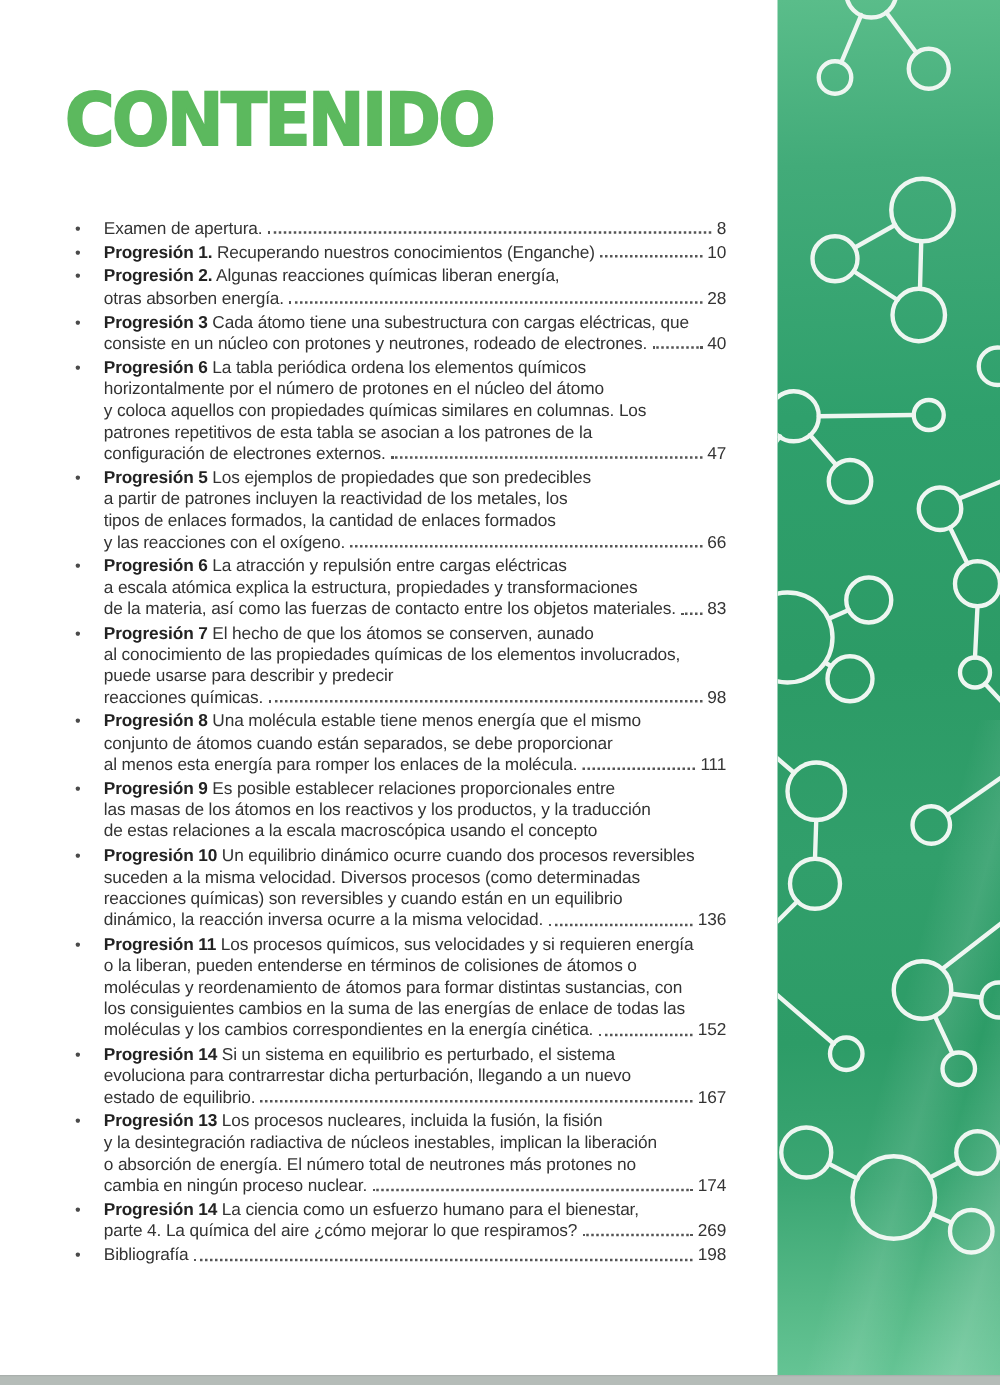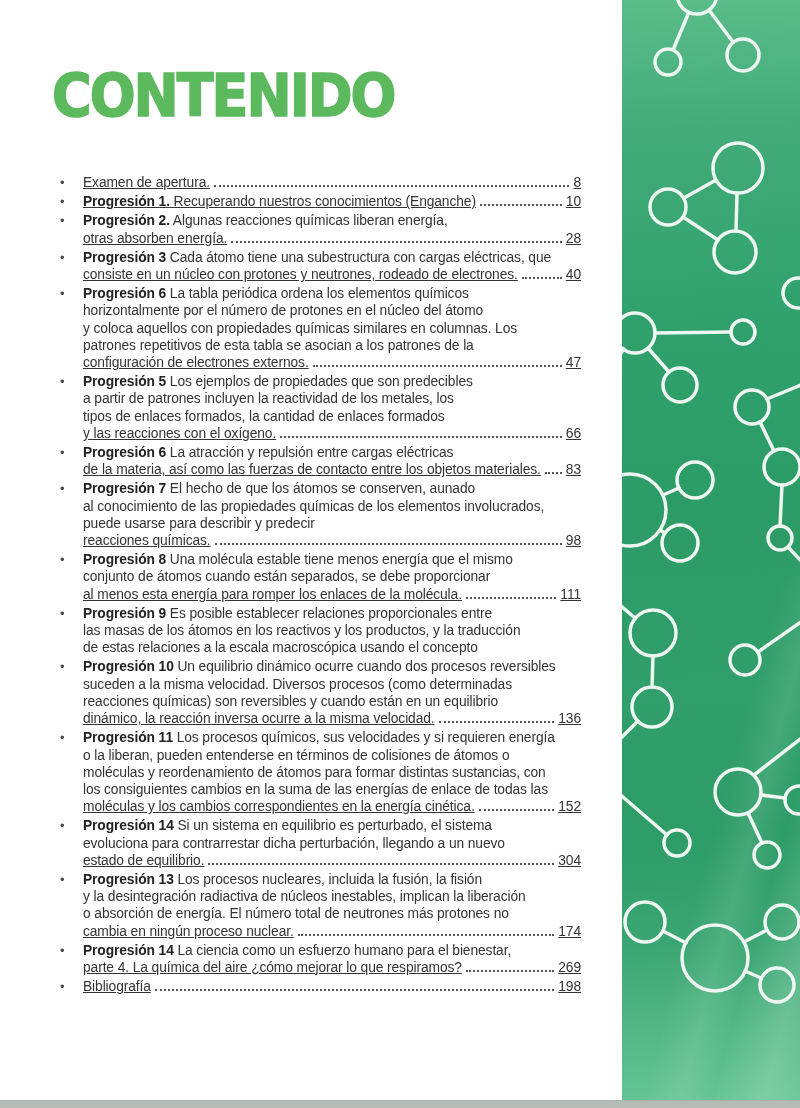--- a/index.html
+++ b/index.html
@@ -55,21 +55,20 @@
     left:5px;top:0;
     font-size:13px;
     color:#4a4a4a;
   }
   .line{white-space:nowrap;}
   .line .txt b{color:var(--bold-dark);}
   .line-last{
     display:flex;
     align-items:baseline;
     white-space:nowrap;
-    text-decoration:underline;
   }
   .leader{
     flex:1 1 auto;
     min-width:8px;
     height:0;
     align-self:flex-end;
     border-bottom:2px dotted var(--leader-gray);
     margin:0 4px 4px 4px;
   }
   .page{
@@ -196,20 +195,21 @@
           <span class="leader"></span>
           <span class="page">66</span>
         </div>
       </div>
   </li>
 
   <li class="toc-item">
     <span class="bullet">•</span>
     <div class="entry">
         <div class="line"><span class="txt"><b>Progresión 6</b> La atracción y repulsión entre cargas eléctricas</span></div>
+        <div class="line"><span class="txt">a escala atómica explica la estructura, propiedades y transformaciones</span></div>
         <div class="line line-last">
           <span class="txt">de la materia, así como las fuerzas de contacto entre los objetos materiales.</span>
           <span class="leader"></span>
           <span class="page">83</span>
         </div>
       </div>
   </li>
 
   <li class="toc-item">
     <span class="bullet">•</span>
@@ -277,21 +277,21 @@
   </li>
 
   <li class="toc-item">
     <span class="bullet">•</span>
     <div class="entry">
         <div class="line"><span class="txt"><b>Progresión 14</b> Si un sistema en equilibrio es perturbado, el sistema</span></div>
         <div class="line"><span class="txt">evoluciona para contrarrestar dicha perturbación, llegando a un nuevo</span></div>
         <div class="line line-last">
           <span class="txt">estado de equilibrio.</span>
           <span class="leader"></span>
-          <span class="page">304</span>
+          <span class="page">167</span>
         </div>
       </div>
   </li>
 
   <li class="toc-item">
     <span class="bullet">•</span>
     <div class="entry">
         <div class="line"><span class="txt"><b>Progresión 13</b> Los procesos nucleares, incluida la fusión, la fisión</span></div>
         <div class="line"><span class="txt">y la desintegración radiactiva de núcleos inestables, implican la liberación</span></div>
         <div class="line"><span class="txt">o absorción de energía. El número total de neutrones más protones no</span></div>

